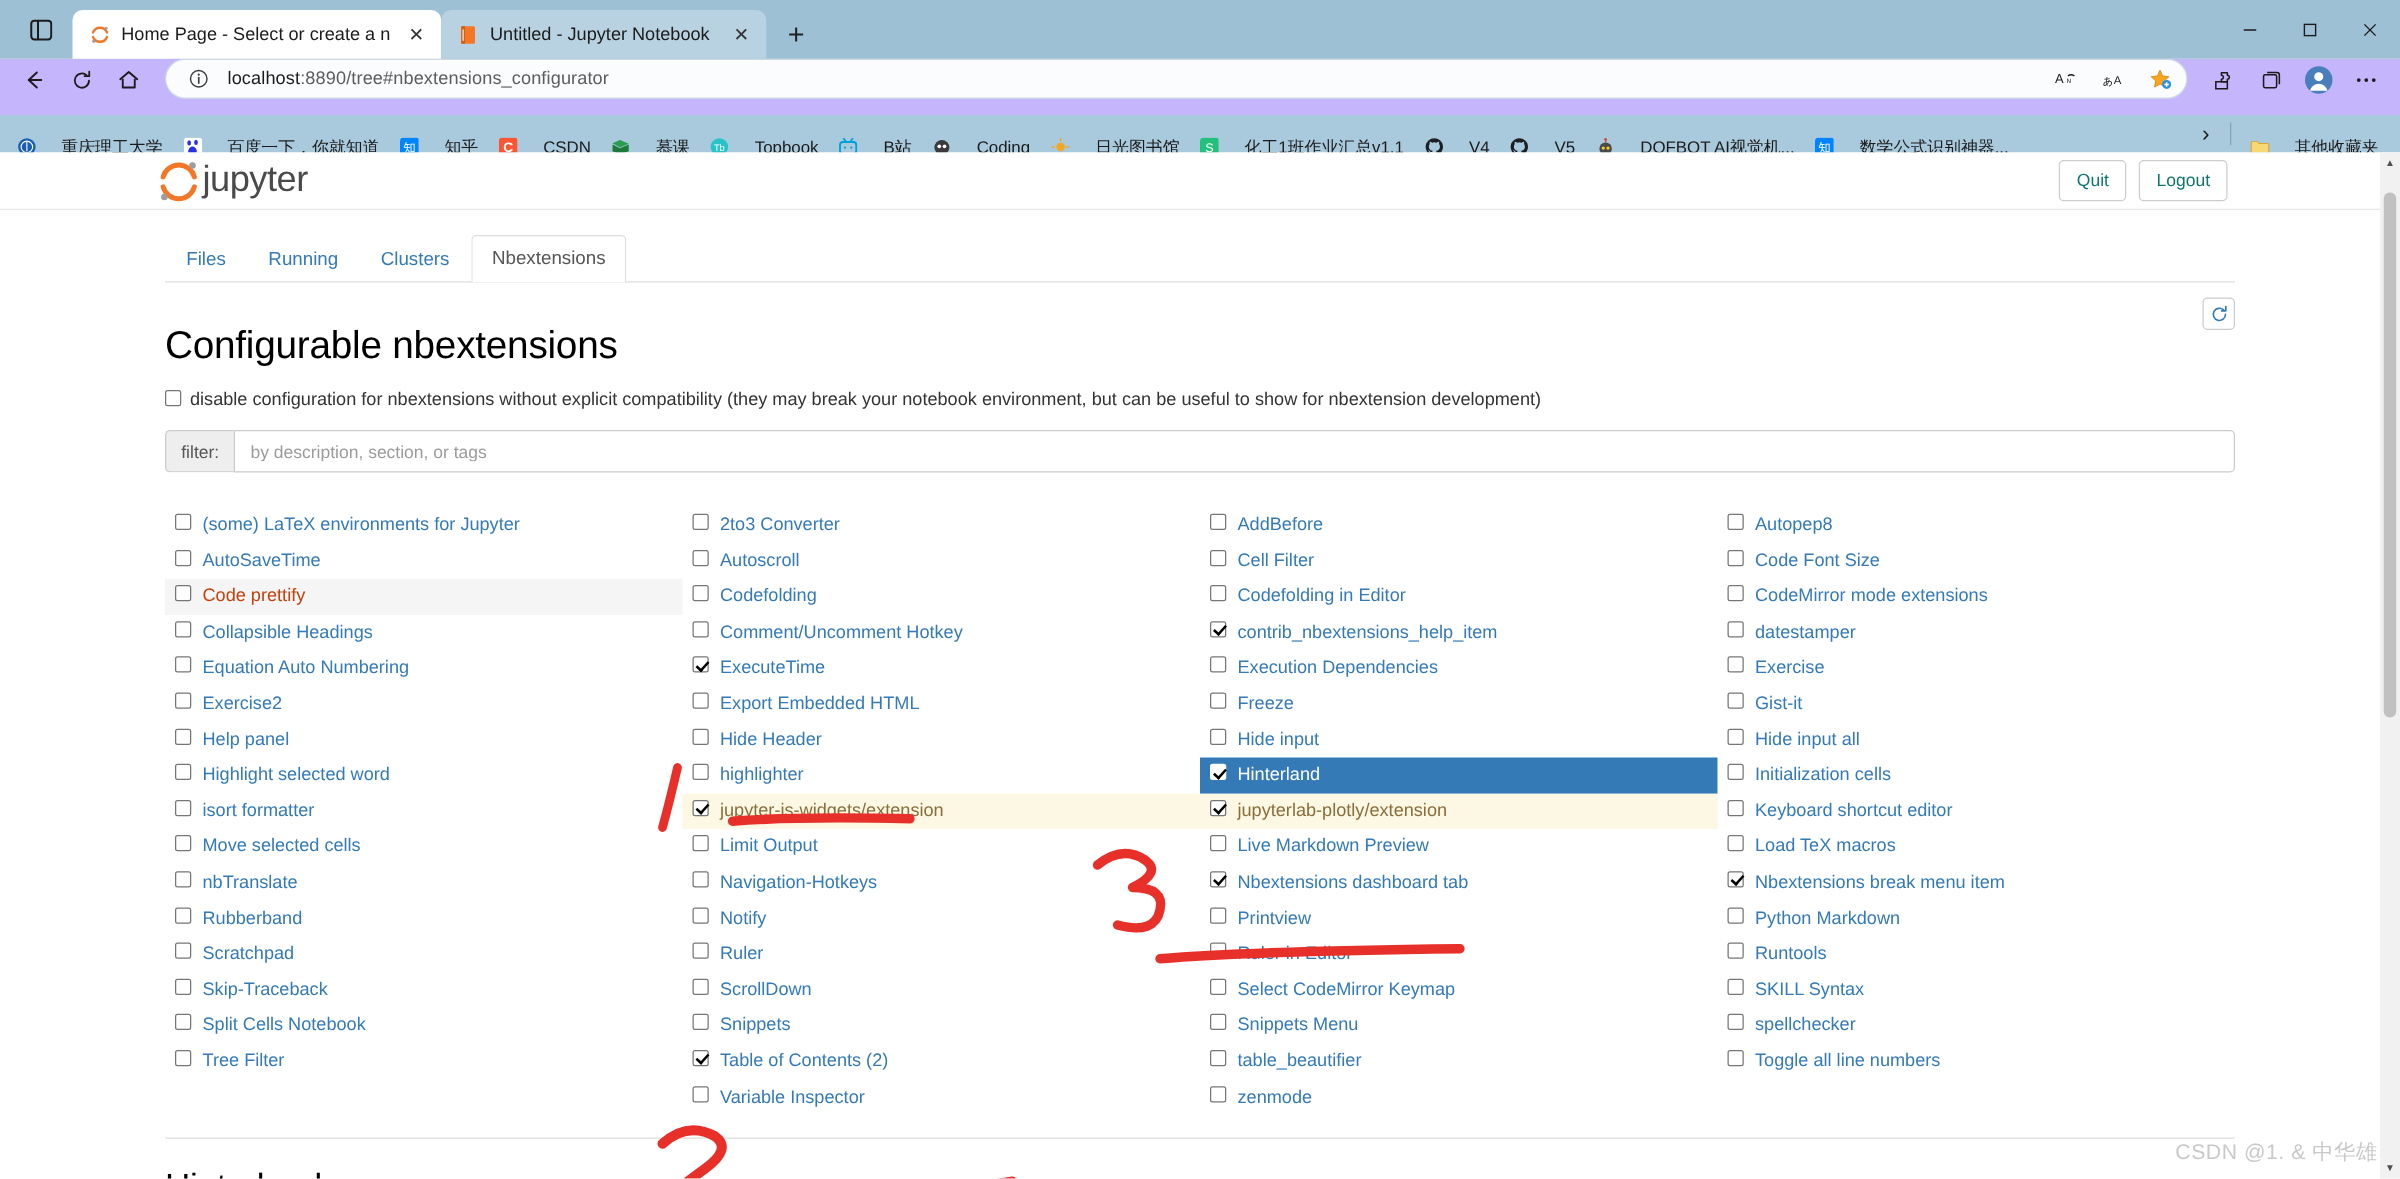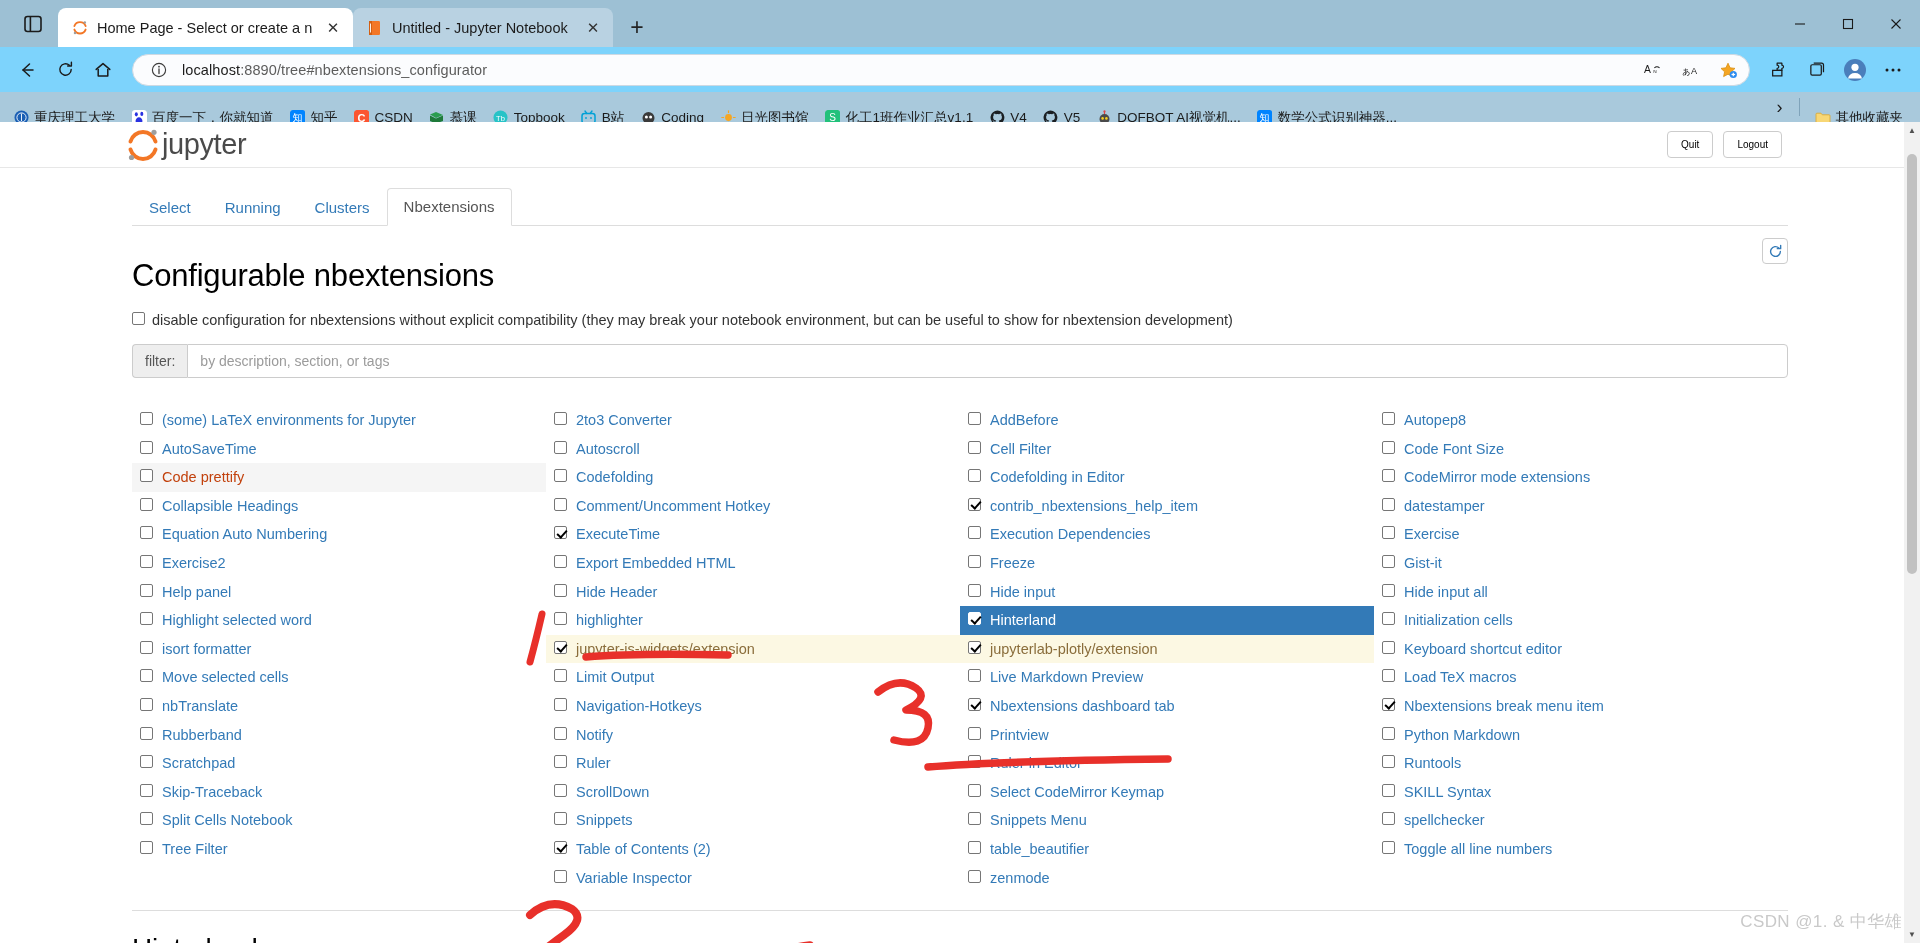--- a/index.html
+++ b/index.html
@@ -35,57 +35,57 @@
   .tab .tab-close { width:20px; height:20px; display:flex; align-items:center; justify-content:center;
     font-size:15px; color:#333; border-radius:3px; cursor:pointer; flex:0 0 20px;}
   .newtab {
     width:32px; height:32px; margin:0 0 4px 8px; display:flex; align-items:center;
     justify-content:center; font-size:23px; font-weight:300; color:#222; cursor:pointer; border-radius:4px;
   }
   .win-ctrls { position:absolute; right:0; top:0; height:47px; display:flex; align-items:center; }
   .win-btn { width:48px; height:47px; display:flex; align-items:center; justify-content:center;
     font-size:13px; color:#1a1a1a; cursor:pointer;}
 
-  .navbar { height:45px; background:#7dd3fc; display:flex; align-items:center; padding:0 10px; gap:4px;}
+  .navbar { height:45px; background:#c4b5fd; display:flex; padding:0 10px; gap:4px;}
   .nav-ico {
     width:34px; height:34px; border-radius:4px; display:flex; align-items:center; justify-content:center;
     color:#1b1b1b; cursor:pointer; flex:0 0 34px;
   }
   .urlbar {
     flex:1; height:32px; background:#fbfcfe; border-radius:16px; display:flex; align-items:center;
     padding:0 8px 0 12px; gap:10px; margin:0 8px; border:1px solid #cdd9e3;
   }
   .urlbar .url-text { font-size:14.5px; color:#1b1b1b; flex:1; white-space:nowrap; letter-spacing:0.1px;}
   .urlbar .url-text .dim { color:#5c5c5c; }
   .url-right-ico { width:27px; height:27px; display:flex; align-items:center; justify-content:center;
     border-radius:4px; cursor:pointer; color:#1b1b1b; flex:0 0 27px;}
 
   .bookmarks {
     height:30px; background:#a9c9dc; display:flex; align-items:center; padding:0 6px; gap:2px;
     font-size:13.5px; color:#111; white-space:nowrap; overflow:hidden; position:relative;
   }
-  .bm { display:flex; align-items:center; gap:5px; padding:3px 7px; border-radius:4px; cursor:pointer; flex:0 0 auto;margin-top:21px;}
+  .bm { display:flex; align-items:center; gap:20px; padding:3px 7px; border-radius:4px; cursor:pointer; flex:0 0 auto;margin-top:21px;}
   .bm .bmico { width:16px; height:16px; flex:0 0 16px; display:flex; align-items:center; justify-content:center;
      font-size:10px; border-radius:3px; overflow:hidden;}
   .bm .bmlabel { font-size:13.5px; color:#1b1b1b; }
   .bm-overflow { margin-left:auto; display:flex; align-items:center; gap:8px; flex:0 0 auto; padding-right:4px;}
   .bm-sep { width:1px; height:18px; background:#7fa3ba; }
 
   
   .page { position:absolute; top:122px; left:0; right:0; bottom:0; background:#fff; overflow:hidden;}
   .jp-header {
     height:46px; border-bottom:1px solid #e7e7e7; display:flex; align-items:center;
     padding:0 12px 0 0; position:relative;
   }
   .jp-inner { width:1680px; margin:0 auto; display:flex; align-items:center; height:100%; padding:0 12px;}
   .jp-logo { display:flex; align-items:center; gap:2px; }
   .jp-logo .logotext { font-size:29px; color:#4a4a4a; font-weight:400; letter-spacing:-0.4px; }
   .jp-head-right { margin-left:auto; display:flex; gap:10px; }
   .btn {
-    border:1px solid #cccccc; background:#fff; color:#000000; font-size:10px;
+    border:1px solid #cccccc; background:#fff; color:#0f766e; font-size:14px;
     padding:6px 13px; border-radius:4px; cursor:pointer; line-height:1.3;
     font-family:"Liberation Sans", sans-serif;
   }
 
   .tabs-row { width:1680px; margin:0 auto; padding:22px 12px 0 12px; }
   .nav-tabs { display:flex; align-items:flex-end; border-bottom:1px solid #dddddd; height:36px;}
   .nav-tabs .nt {
     padding:9px 16px; font-size:15px; color:#337ab7; cursor:pointer; line-height:1.2;
     border:1px solid transparent; border-bottom:none; margin-bottom:-1px; border-radius:4px 4px 0 0;
   }
@@ -464,21 +464,21 @@
         </div>
         <div class="jp-head-right">
           <button class="btn">Quit</button>
           <button class="btn">Logout</button>
         </div>
       </div>
     </div>
 
     <div class="tabs-row">
       <div class="nav-tabs">
-        <div class="nt">Select</div>
+        <div class="nt">Files</div>
         <div class="nt">Running</div>
         <div class="nt">Clusters</div>
         <div class="nt active">Nbextensions</div>
       </div>
     </div>
 
     <div class="content">
       <div class="refresh-row">
         <div class="refresh-btn">
           <svg width="15" height="15" viewBox="0 0 16 16">

